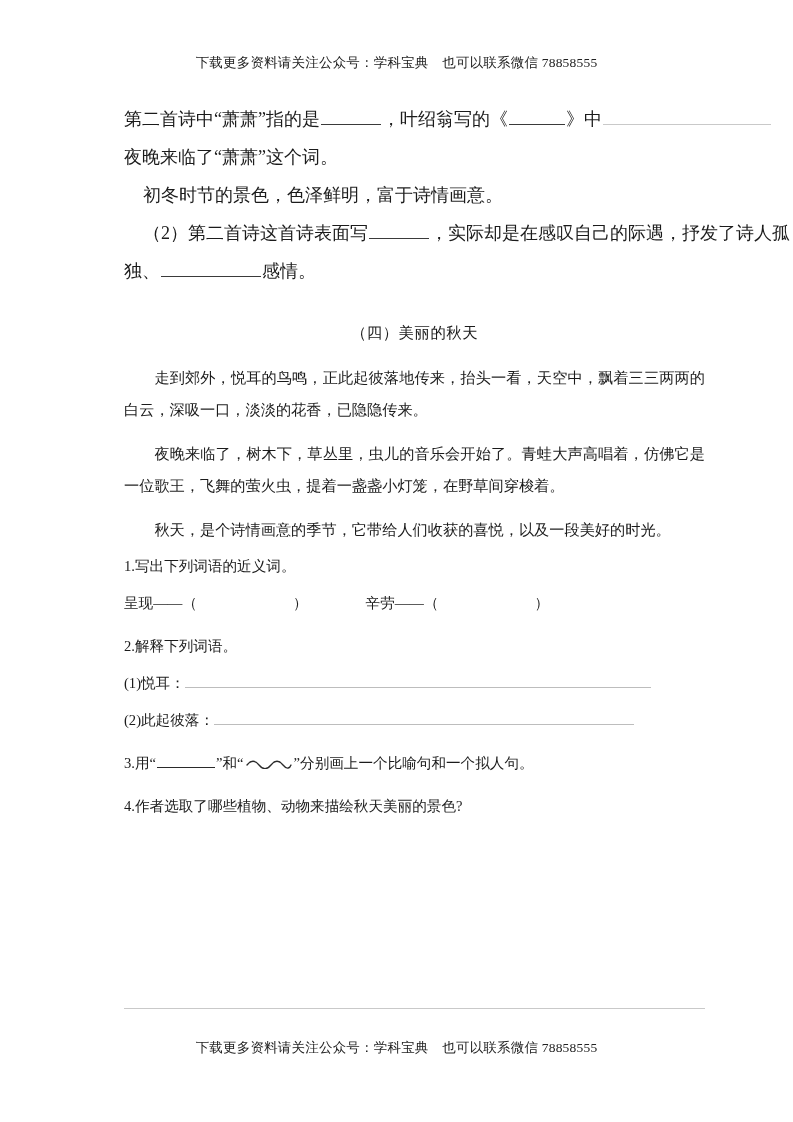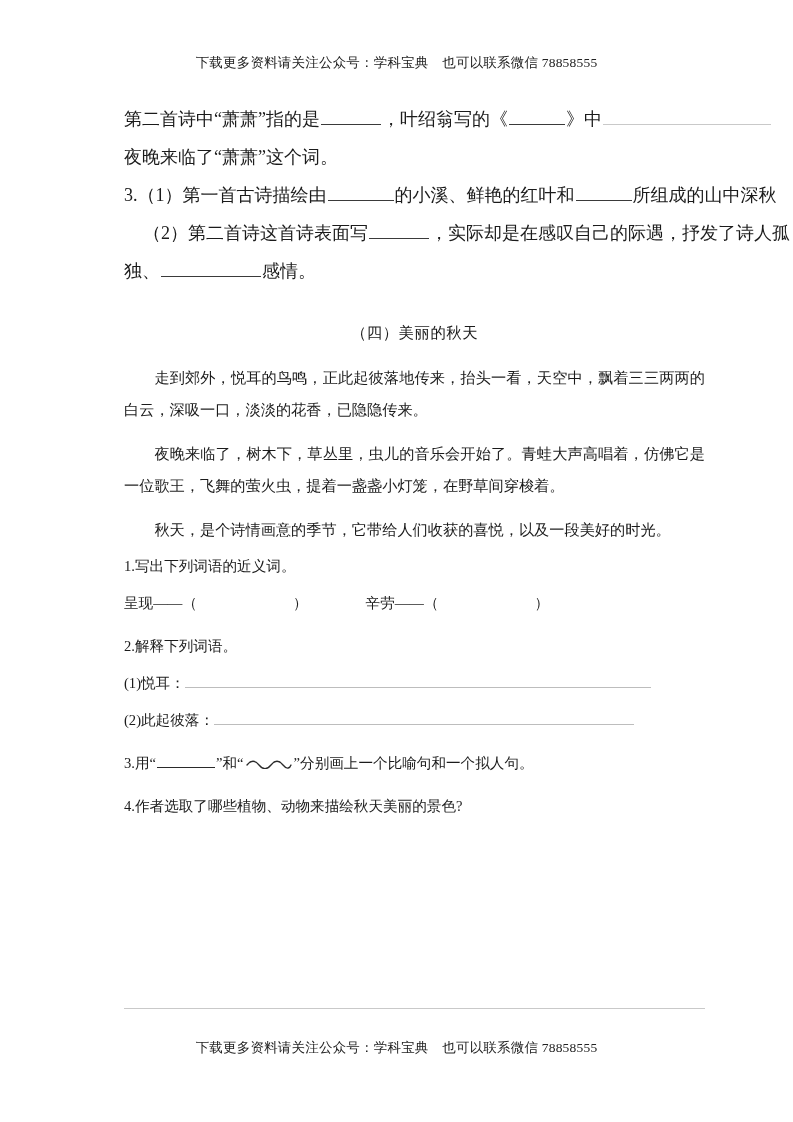--- a/index.html
+++ b/index.html
@@ -131,23 +131,21 @@
 
   <div class="runhead top">下载更多资料请关注公众号：学科宝典　也可以联系微信 78858555</div>
 
   <div class="content" style="top:100px;">
 
     <div class="line">
       <span>第二首诗中“萧萧”指的是</span><span class="blank w60"></span><span>，叶绍翁写的《</span><span class="blank w56"></span><span>》中</span><span class="blank tail"></span>
     </div>
     <div class="line">夜晚来临了“萧萧”这个词。</div>
 
-    <div class="line">
-      <span>3.</span><span>（1）</span><span>第一首古诗描绘由</span><span class="blank w66"></span><span>的小溪、鲜艳的红叶和</span><span class="blank w56"></span><span>所组成的山中深秋</span>
-    </div>
+    <div class="line indent1">初冬时节的景色，色泽鲜明，富于诗情画意。</div>
 
     <div class="line indent1">
       <span>（2）</span><span>第二首诗这首诗表面写</span><span class="blank w60"></span><span>，实际却是在感叹自己的际遇，抒发了诗人孤</span>
     </div>
     <div class="line">
       <span>独、</span><span class="blank w100"></span><span>感情。</span>
     </div>
 
     <div class="title" style="margin-top:26px;">（四）美丽的秋天</div>
 

